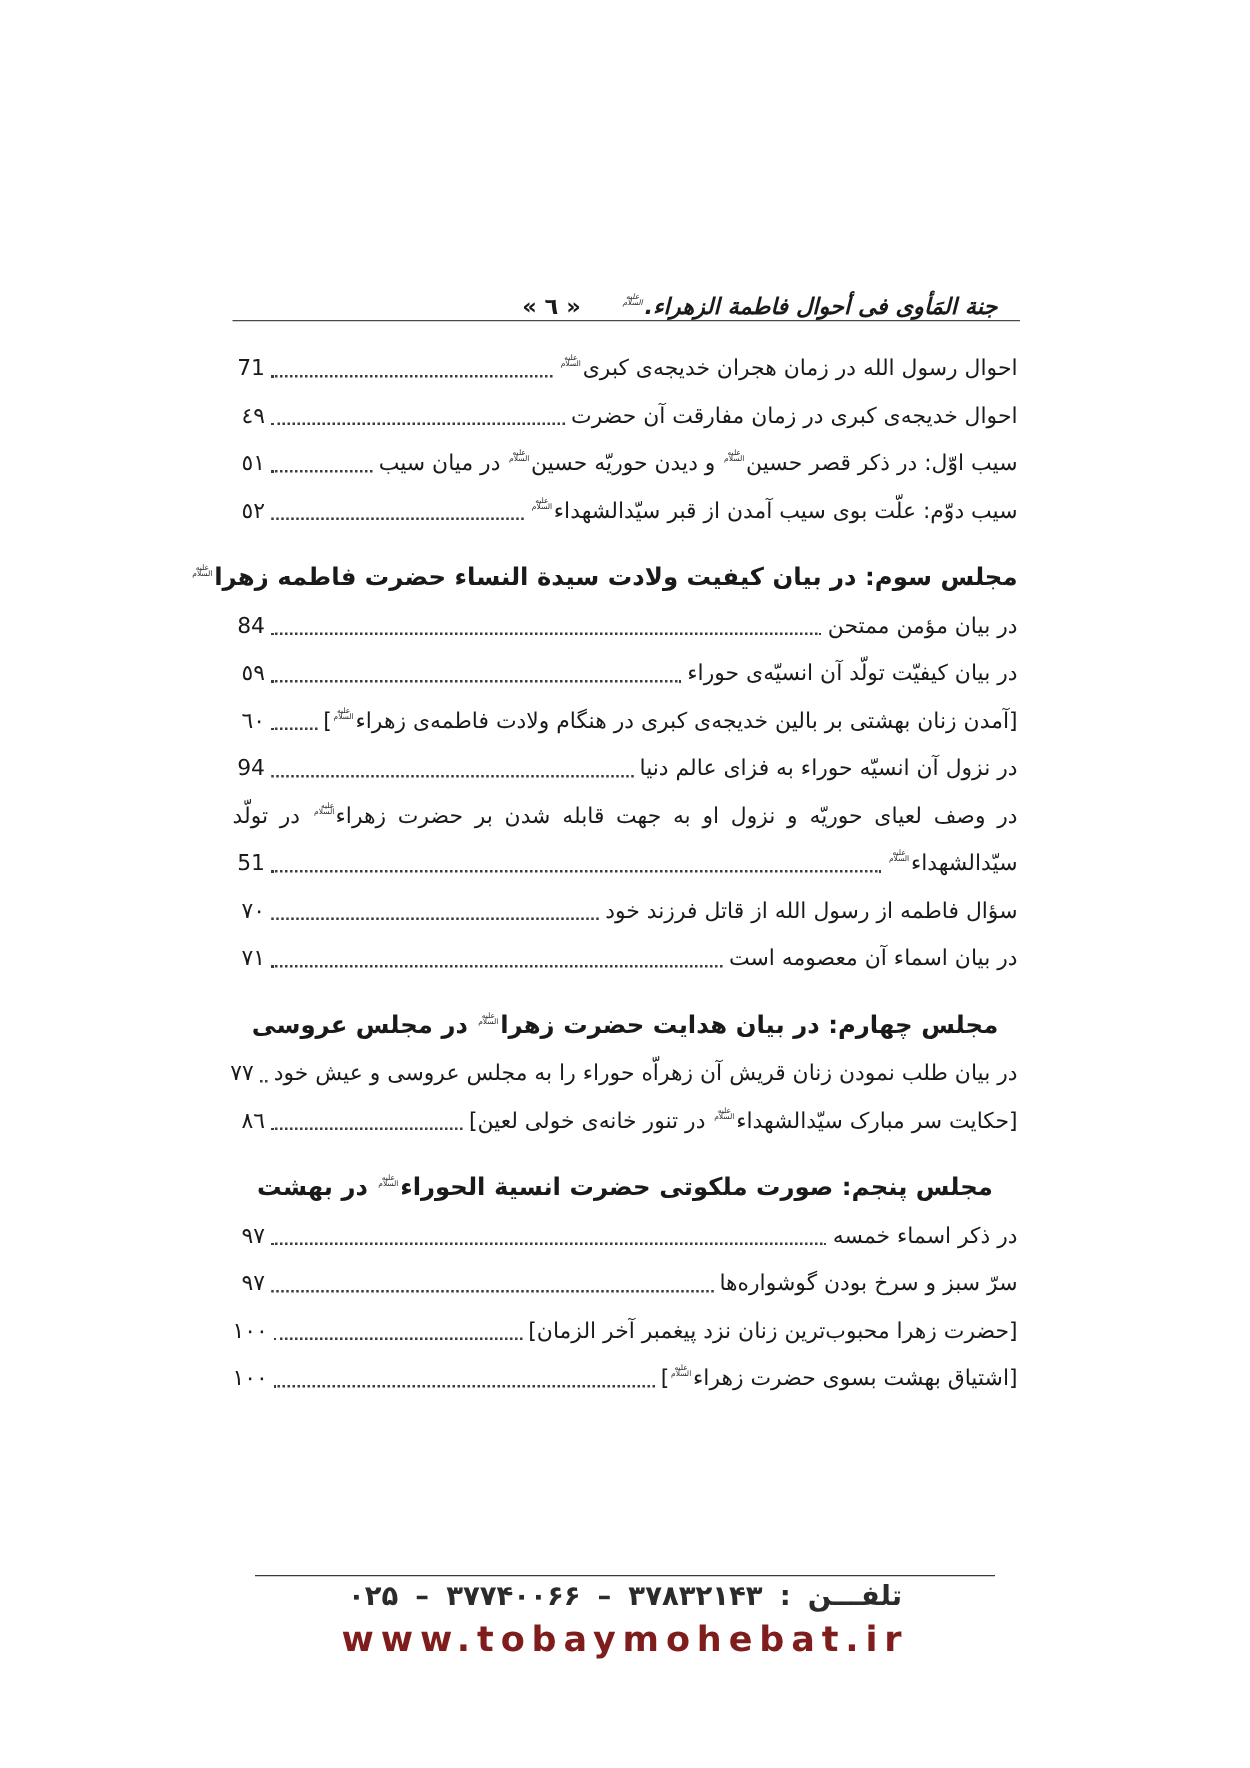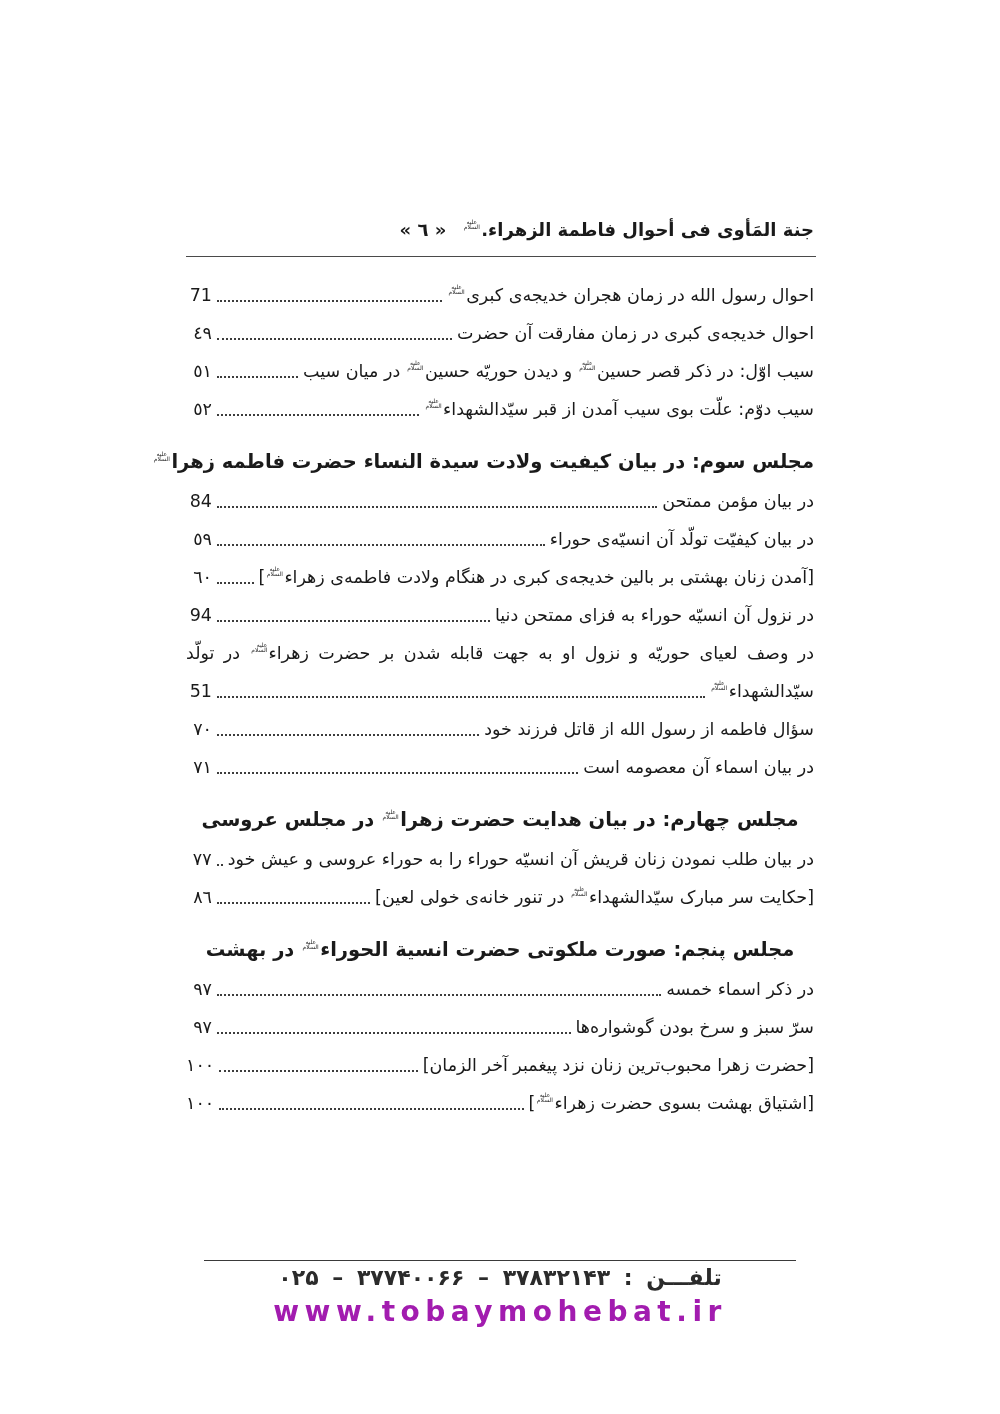--- a/index.html
+++ b/index.html
@@ -5,21 +5,21 @@
   html,body{margin:0;padding:0;}
   body{
     width:1000px;height:1414px;background:#ffffff;position:relative;overflow:hidden;
     font-family:"DejaVu Sans",sans-serif;color:#1a1a1a;
   }
   
   .page-header{
     position:absolute;top:219px;left:186px;right:186px;
     display:flex;direction:rtl;justify-content:flex-start;align-items:center;gap:16px;
   }
-  .book-title{font-size:18px;font-weight:bold;margin:0;white-space:nowrap;}
+  .book-title{font-size:18px;font-weight:bold;margin:16px;white-space:nowrap;font-style:italic;}
   .badge{font-size:18px;font-weight:bold;letter-spacing:-1px;}
   .header-rule{
     position:absolute;top:256px;left:186px;right:184px;margin:0;border:none;
     border-top:1.7px solid #4a4a4a;
   }
   
   .toc{position:absolute;top:276px;left:186px;right:186px;direction:rtl;}
   .entry{display:flex;height:38px;font-size:17.5px;}
   .entry .t{white-space:nowrap;line-height:38px;}
   .dots{
@@ -45,21 +45,21 @@
   
   .footer{
     position:absolute;top:1260px;left:204px;right:204px;text-align:center;
     border-top:1.6px solid #3a3a3a;
   }
   .phone{
     direction:rtl;font-size:22px;font-weight:bold;color:#2b2b2b;
     padding-top:4px;word-spacing:6px;letter-spacing:1px;white-space:nowrap;
   }
   .site{
-    font-size:28px;font-weight:bold;color:#a21caf;letter-spacing:5.5px;
+    font-size:28px;font-weight:bold;color:#7f1d1d;letter-spacing:5.5px;
     margin-top:5px;white-space:nowrap;
   }
 </style>
 </head>
 <body>
 
 <header class="page-header">
   <h1 class="book-title">جنة المَأوى فى أحوال فاطمة الزهراء.<span class="hon"><span>علیه</span><span>السلام</span></span></h1>
   <span class="badge">« ٦ »</span>
 </header>
@@ -97,21 +97,21 @@
       <span class="t">در بیان کیفیّت تولّد آن انسیّه‌ی حوراء</span>
       <span class="dots"></span>
       <span class="pg">٥٩</span>
     </div>
     <div class="entry">
       <span class="t">[آمدن زنان بهشتی بر بالین خدیجه‌ی کبری در هنگام ولادت فاطمه‌ی زهراء<span class="hon"><span>علیه</span><span>السلام</span></span>]</span>
       <span class="dots"></span>
       <span class="pg">٦٠</span>
     </div>
     <div class="entry">
-      <span class="t">در نزول آن انسیّه حوراء به فزای ممتحن دنیا</span>
+      <span class="t">در نزول آن انسیّه حوراء به فزای عالم دنیا</span>
       <span class="dots"></span>
       <span class="pg">94</span>
     </div>
     <div class="jline">در وصف لعیای حوریّه و نزول او به جهت قابله شدن بر حضرت زهراء<span class="hon"><span>علیه</span><span>السلام</span></span> در تولّد</div>
     <div class="entry">
       <span class="t">سیّدالشهداء<span class="hon"><span>علیه</span><span>السلام</span></span></span>
       <span class="dots"></span>
       <span class="pg">51</span>
     </div>
     <div class="entry">
@@ -119,21 +119,21 @@
       <span class="dots"></span>
       <span class="pg">٧٠</span>
     </div>
     <div class="entry">
       <span class="t">در بیان اسماء آن معصومه است</span>
       <span class="dots"></span>
       <span class="pg">٧١</span>
     </div>
     <div class="sec">مجلس چهارم: در بیان هدایت حضرت زهرا<span class="hon"><span>علیه</span><span>السلام</span></span> در مجلس عروسی</div>
     <div class="entry">
-      <span class="t">در بیان طلب نمودن زنان قریش آن انسیّه حوراء را به حوراء عروسی و عیش خود</span>
+      <span class="t">در بیان طلب نمودن زنان قریش آن زهراّه حوراء را به مجلس عروسی و عیش خود</span>
       <span class="dots"></span>
       <span class="pg">٧٧</span>
     </div>
     <div class="entry">
       <span class="t">[حکایت سر مبارک سیّدالشهداء<span class="hon"><span>علیه</span><span>السلام</span></span> در تنور خانه‌ی خولی لعین]</span>
       <span class="dots"></span>
       <span class="pg">٨٦</span>
     </div>
     <div class="sec">مجلس پنجم: صورت ملکوتی حضرت انسیة الحوراء<span class="hon"><span>علیه</span><span>السلام</span></span> در بهشت</div>
     <div class="entry">

